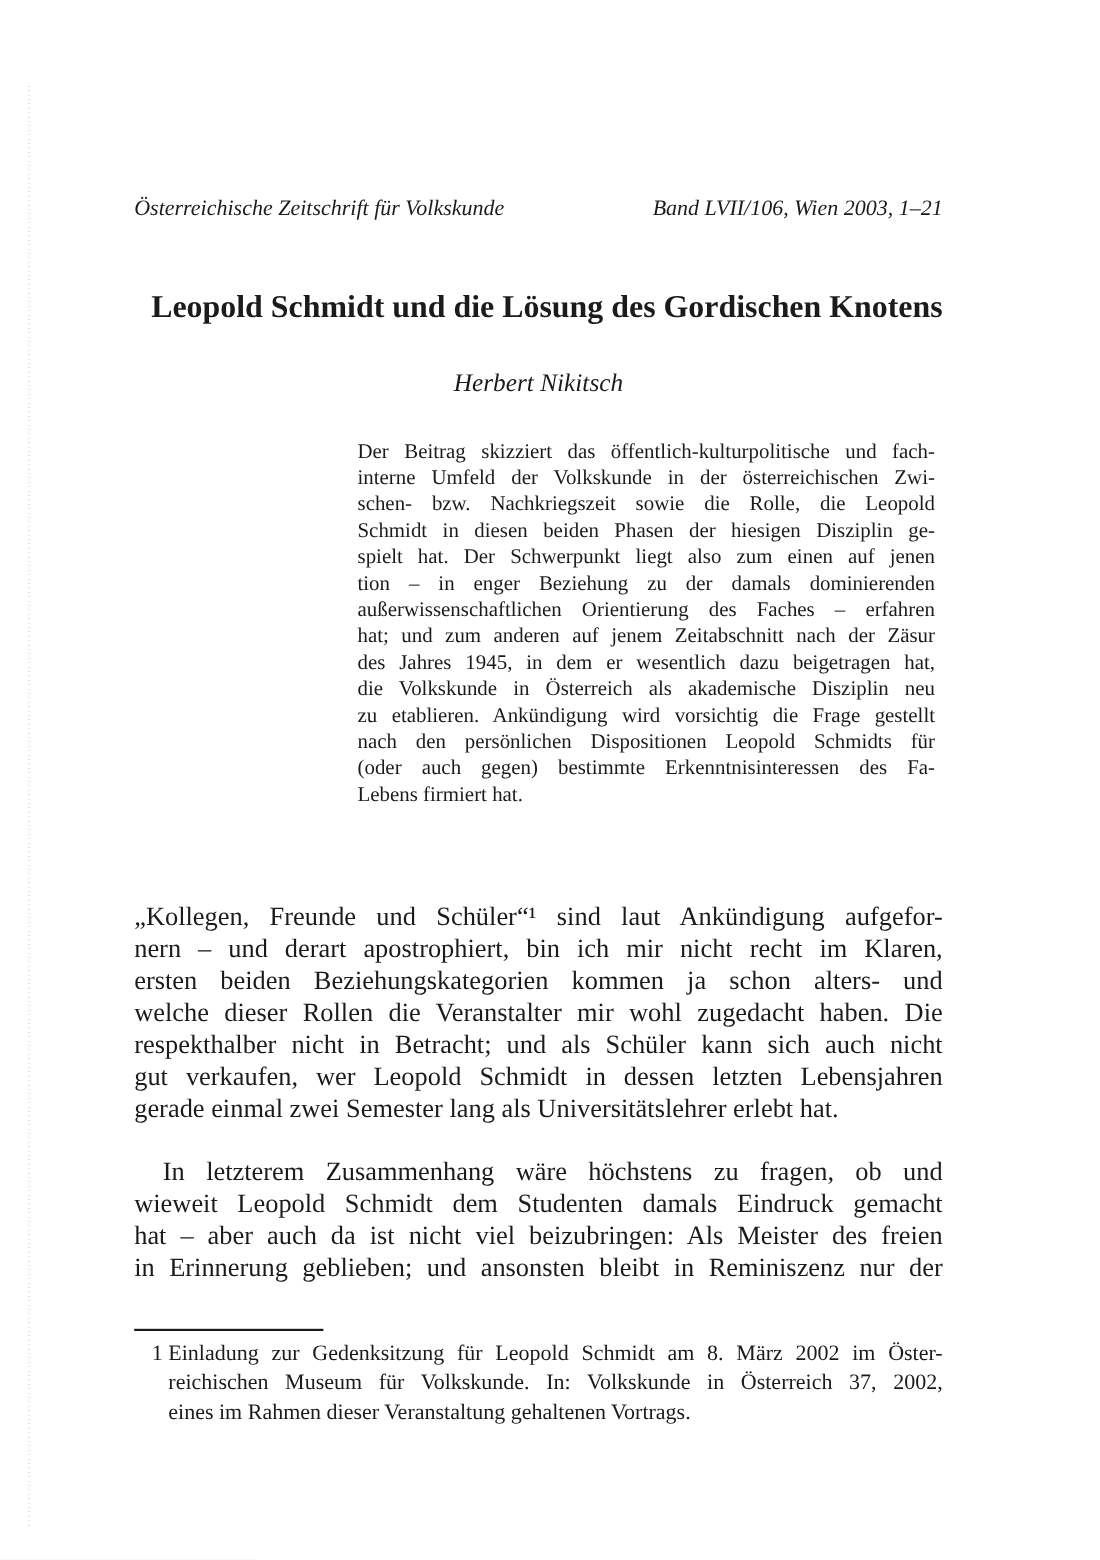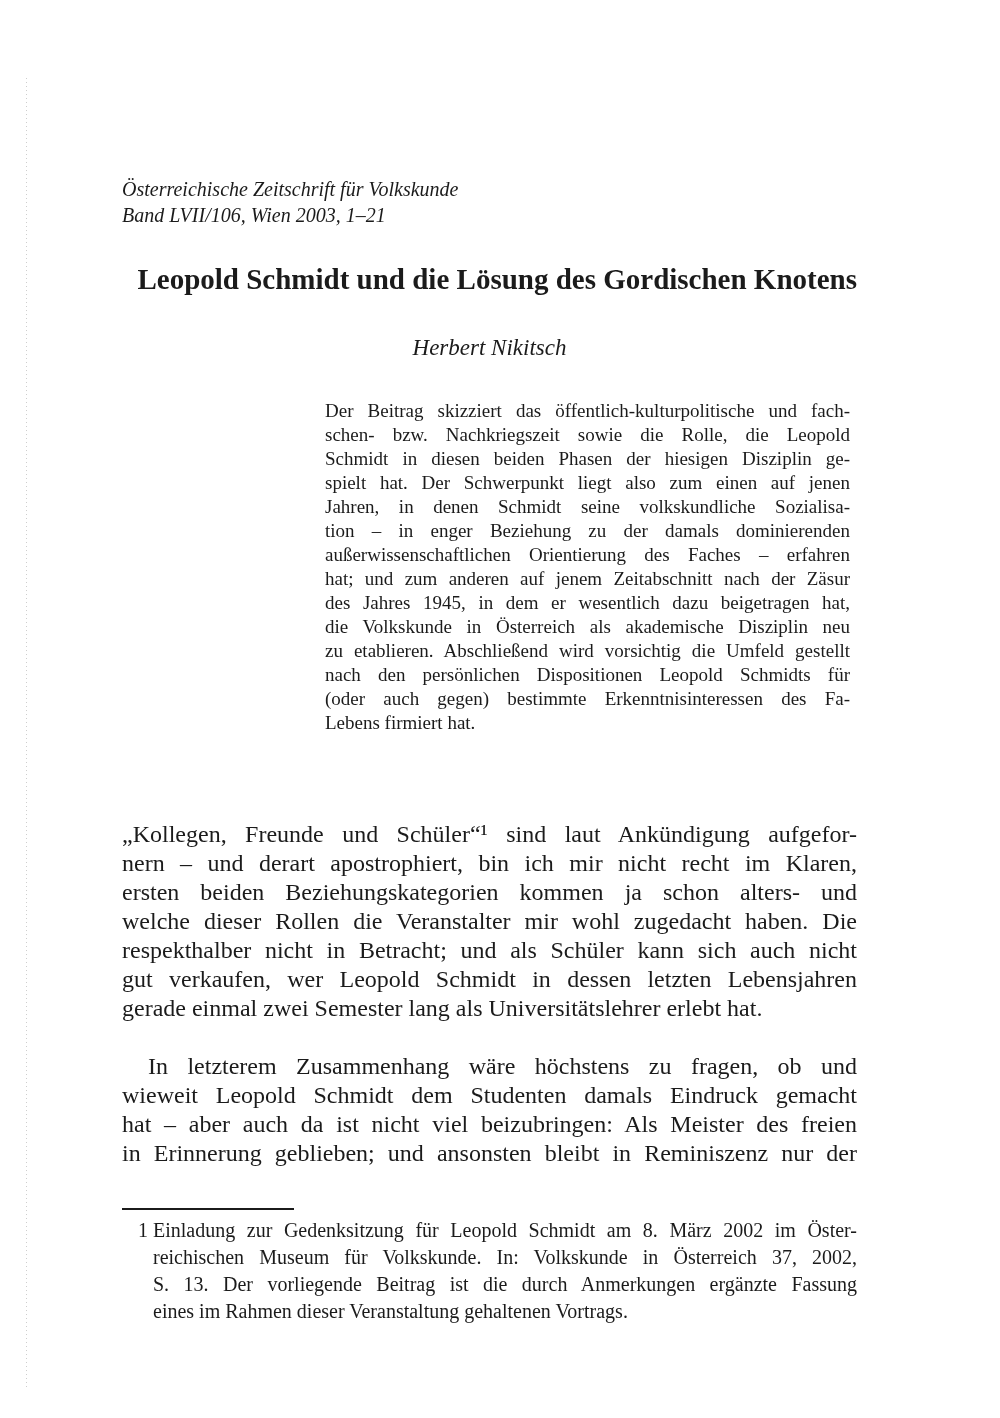--- a/index.html
+++ b/index.html
@@ -25,21 +25,20 @@
   .journal-header {
     position: absolute;
     top: 176px;
     left: 122px;
     width: 735px;
     display: flex;
     justify-content: space-between;
     font-style: italic;
     font-size: 20px;
     line-height: 26px;
-    flex-direction: column;
   }
   .title {
     position: absolute;
     top: 262px;
     left: 122px;
     width: 735px;
     margin: 0;
     text-align: right;
     font-size: 29px;
     font-weight: bold;
@@ -108,30 +107,30 @@
     <span>Österreichische Zeitschrift für Volkskunde</span>
     <span>Band LVII/106, Wien 2003, 1–21</span>
   </header>
 
   <h1 class="title">Leopold Schmidt und die Lösung des Gordischen Knotens</h1>
 
   <div class="author">Herbert Nikitsch</div>
 
   <section class="abstract">
       <div class="tline">Der Beitrag skizziert das öffentlich-kulturpolitische und fach-</div>
+      <div class="tline">interne Umfeld der Volkskunde in der österreichischen Zwi-</div>
       <div class="tline">schen- bzw. Nachkriegszeit sowie die Rolle, die Leopold</div>
       <div class="tline">Schmidt in diesen beiden Phasen der hiesigen Disziplin ge-</div>
       <div class="tline">spielt hat. Der Schwerpunkt liegt also zum einen auf jenen</div>
-      <div class="tline">Jahren, in denen Schmidt seine volkskundliche Sozialisa-</div>
       <div class="tline">tion – in enger Beziehung zu der damals dominierenden</div>
       <div class="tline">außerwissenschaftlichen Orientierung des Faches – erfahren</div>
       <div class="tline">hat; und zum anderen auf jenem Zeitabschnitt nach der Zäsur</div>
       <div class="tline">des Jahres 1945, in dem er wesentlich dazu beigetragen hat,</div>
       <div class="tline">die Volkskunde in Österreich als akademische Disziplin neu</div>
-      <div class="tline">zu etablieren. Abschließend wird vorsichtig die Umfeld gestellt</div>
+      <div class="tline">zu etablieren. Ankündigung wird vorsichtig die Frage gestellt</div>
       <div class="tline">nach den persönlichen Dispositionen Leopold Schmidts für</div>
       <div class="tline">(oder auch gegen) bestimmte Erkenntnisinteressen des Fa-</div>
       <div class="tline tlast">Lebens firmiert hat.</div>
     </section>
 
   <section class="bodyblock para1">
       <div class="tline">„Kollegen, Freunde und Schüler“¹ sind laut Ankündigung aufgefor-</div>
       <div class="tline">nern – und derart apostrophiert, bin ich mir nicht recht im Klaren,</div>
       <div class="tline">ersten beiden Beziehungskategorien kommen ja schon alters- und</div>
       <div class="tline">welche dieser Rollen die Veranstalter mir wohl zugedacht haben. Die</div>
@@ -147,18 +146,17 @@
       <div class="tline">in Erinnerung geblieben; und ansonsten bleibt in Reminiszenz nur der</div>
     </section>
 
   <div class="fn-rule"></div>
 
   <section class="footnote">
     <span class="fn-number">1</span>
     <div>
         <div class="tline">Einladung zur Gedenksitzung für Leopold Schmidt am 8. März 2002 im Öster-</div>
         <div class="tline">reichischen Museum für Volkskunde. In: Volkskunde in Österreich 37, 2002,</div>
-        <div class="tline">S. 13. Der vorliegende Beitrag ist die durch Anmerkungen ergänzte Fassung</div>
         <div class="tline tlast">eines im Rahmen dieser Veranstaltung gehaltenen Vortrags.</div>
       </div>
   </section>
 
 </div>
 
 </body></html>

